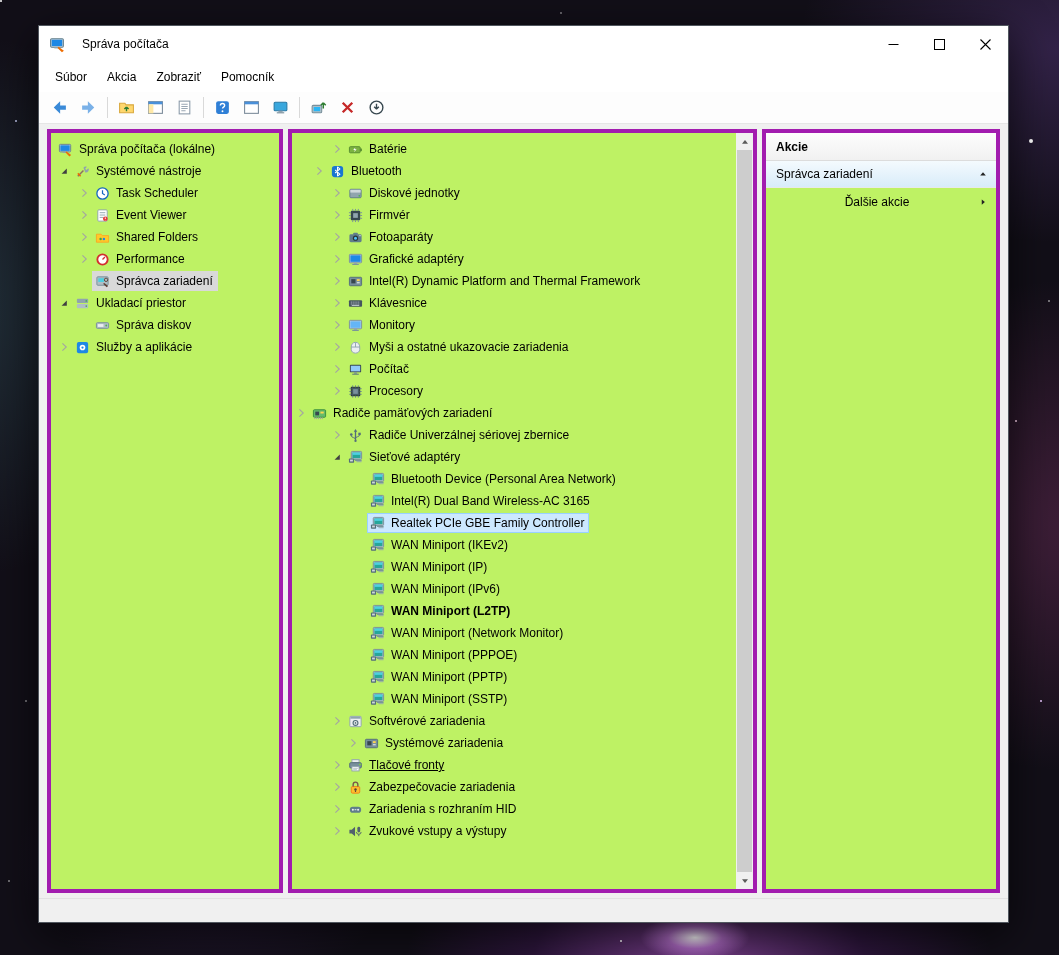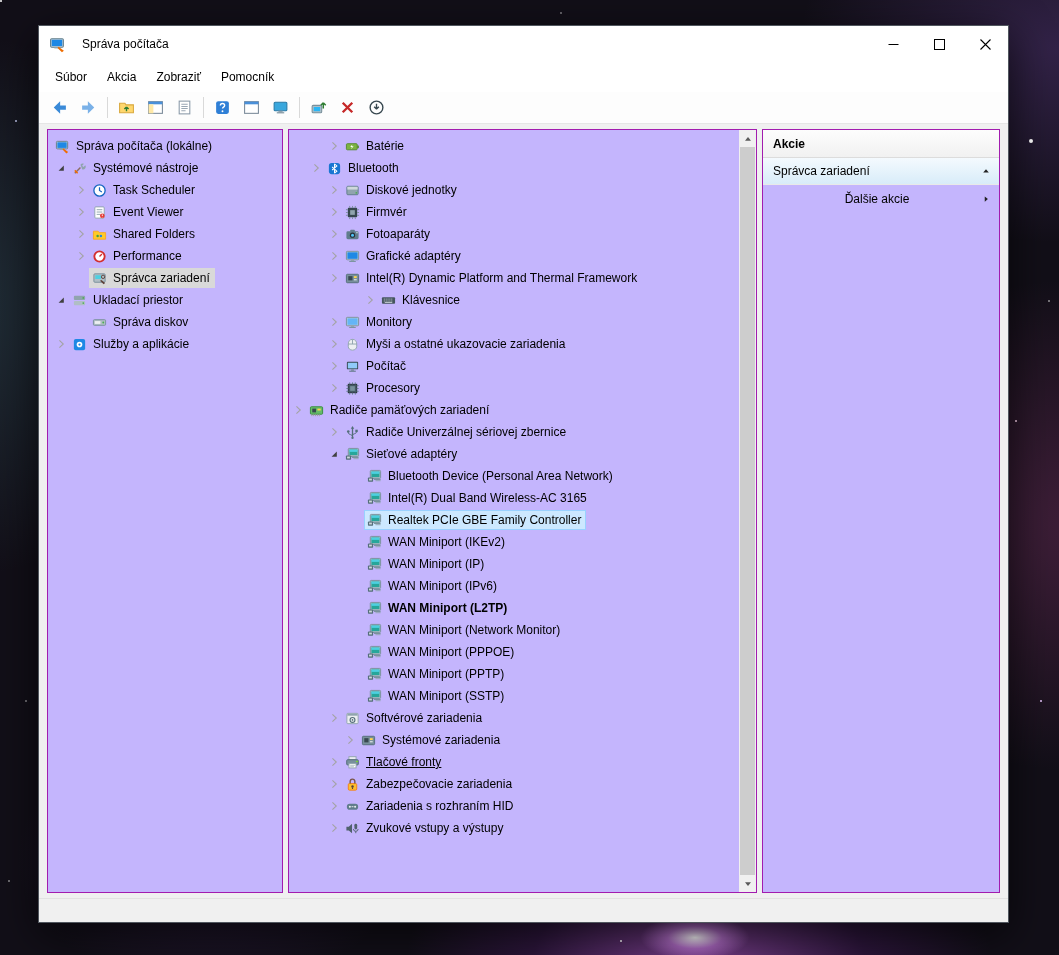--- a/index.html
+++ b/index.html
@@ -41,21 +41,21 @@
   .menubar { height:30px; flex:0 0 auto; display:flex; align-items:center; padding-left:6px; font-size:12px; background:#fff; }
   .menu-item { padding:0 10px; line-height:30px; color:#000; cursor:default; }
 
   .toolbar { height:32px; flex:0 0 auto; display:flex; align-items:center; padding-left:6px; background:#fdfdfd; border-bottom:1px solid #e6e6e6; }
   .tb-btn { width:27px; height:26px; display:flex; align-items:center; justify-content:center; margin:0 1px; }
   .tb-btn span { display:flex; }
   .tb-btn svg { width:17px; height:17px; }
   .tb-sep { width:1px; height:21px; background:#d9d9d9; margin:0 4px; }
 
   .content { flex:1 1 auto; min-height:0; background:#f0f0f0; display:flex; gap:5px; padding:5px 8px; }
-  .pane { background:#c4b5fd; border:1px solid #a21caf; overflow:hidden; }
+  .pane { background:#bef264; border:4px solid #a21caf; overflow:hidden; }
   .pane.left  { width:236px; flex:0 0 auto; padding-top:5px; }
   .pane.middle{ flex:1 1 auto; position:relative; padding-top:5px; }
   .pane.right { width:238px; flex:0 0 auto; display:flex; flex-direction:column; }
 
   .tree-row { height:22px; display:flex; align-items:center; font-size:12px; white-space:nowrap; cursor:default; }
   .expander { width:17px; height:17px; flex:0 0 auto; display:flex; align-items:center; justify-content:center; }
   .expander svg { width:14px; height:14px; }
   .row-inner { display:flex; align-items:center; height:20px; padding:0 4px 0 1px; border:1px solid transparent; }
   .tree-icon { width:17px; height:16px; margin-right:5px; display:flex; align-items:center; justify-content:center; flex:0 0 auto; }
   .tree-icon svg { width:15px; height:15px; }
@@ -498,21 +498,21 @@
                 <svg viewBox="0 0 16 16">
                   <rect x="1.5" y="3.5" width="13" height="9" rx="1" fill="#78909c" stroke="#546e7a"></rect>
                   <rect x="3.5" y="5.5" width="4.5" height="4.5" fill="#37474f"></rect>
                   <rect x="9.5" y="5.5" width="3" height="2" fill="#ffd54f"></rect>
                   <rect x="9.5" y="8.5" width="3" height="1.5" fill="#cfd8dc"></rect>
                 </svg>
               </span>
               <span class="tree-label">Intel(R) Dynamic Platform and Thermal Framework</span>
             </span>
           </div>
-          <div class="tree-row" style="padding-left: 36px; margin-left: 36px;">
+          <div class="tree-row" style="padding-left: 36px;">
             <span class="expander">
               <svg viewBox="0 0 16 16">
                 <path d="M6.2 3.8l4.4 4.2-4.4 4.2" fill="none" stroke="#a3a3a3" stroke-width="1.2"></path>
               </svg>
             </span>
             <span class="row-inner">
               <span class="tree-icon">
                 <svg viewBox="0 0 16 16">
                   <rect x="1" y="4.5" width="14" height="7" rx="1" fill="#45555f"></rect>
                   <path d="M3 6.5h1M5 6.5h1M7 6.5h1M9 6.5h1M11 6.5h1M3 8.5h1M5 8.5h1M7 8.5h1M9 8.5h1M11 8.5h1M4 10h8" stroke="#cfd8dc" fill="none"></path>

